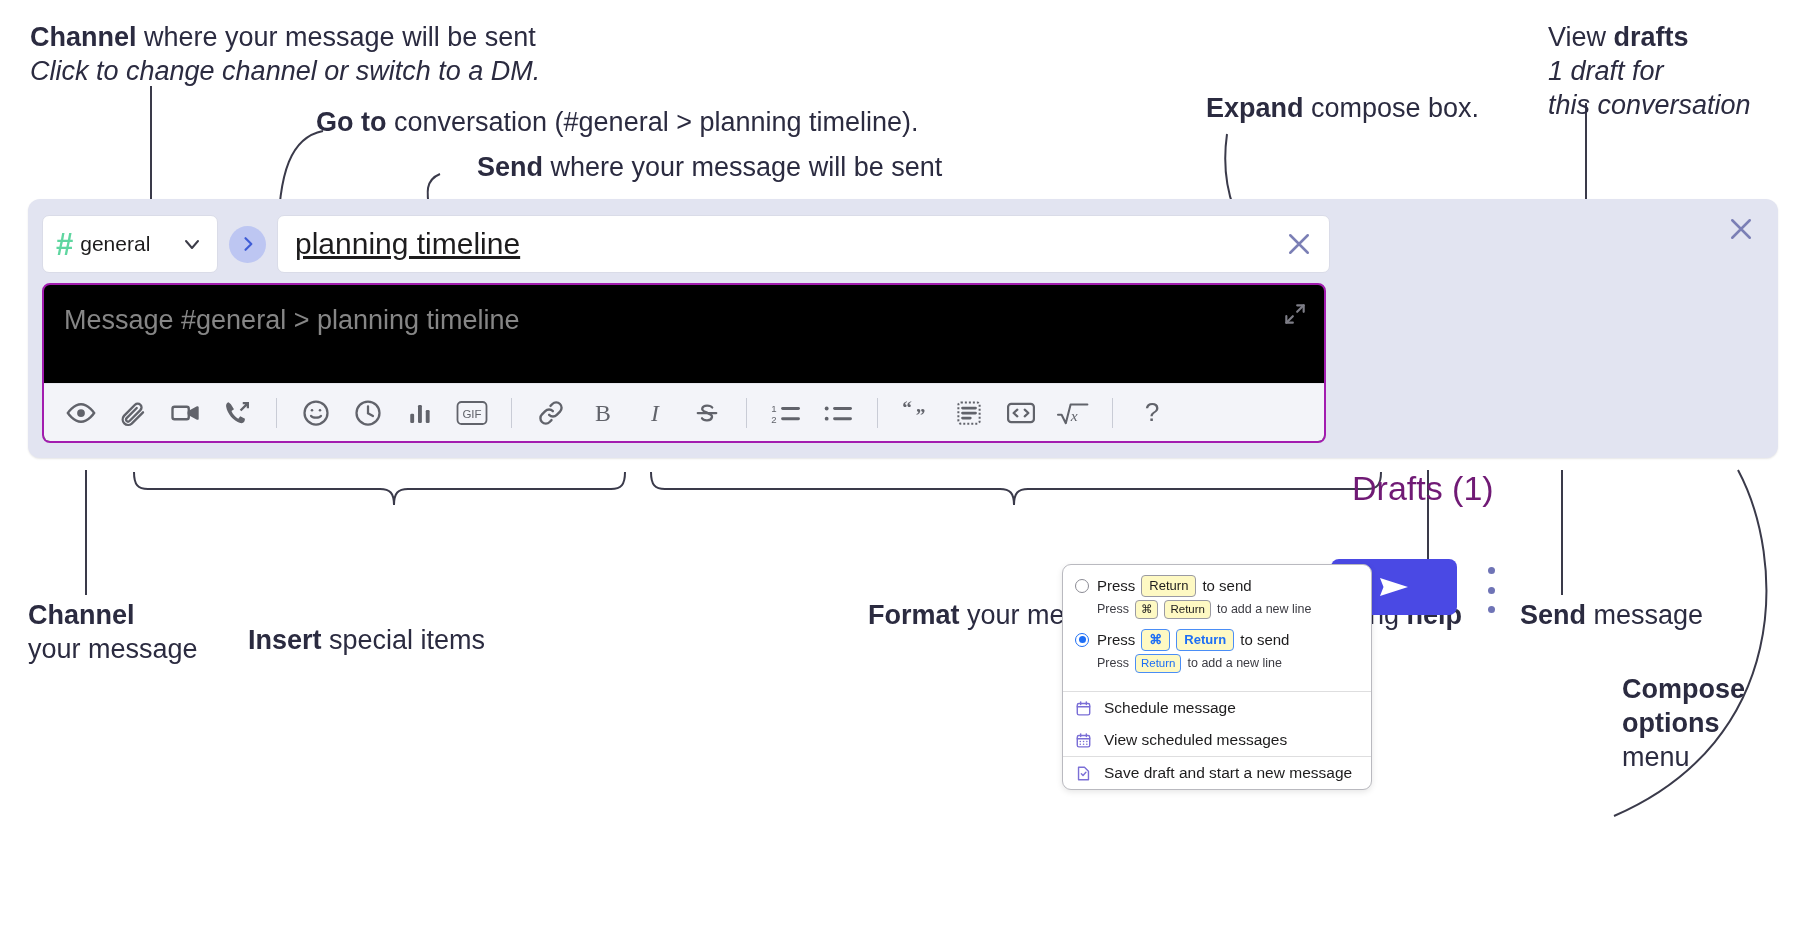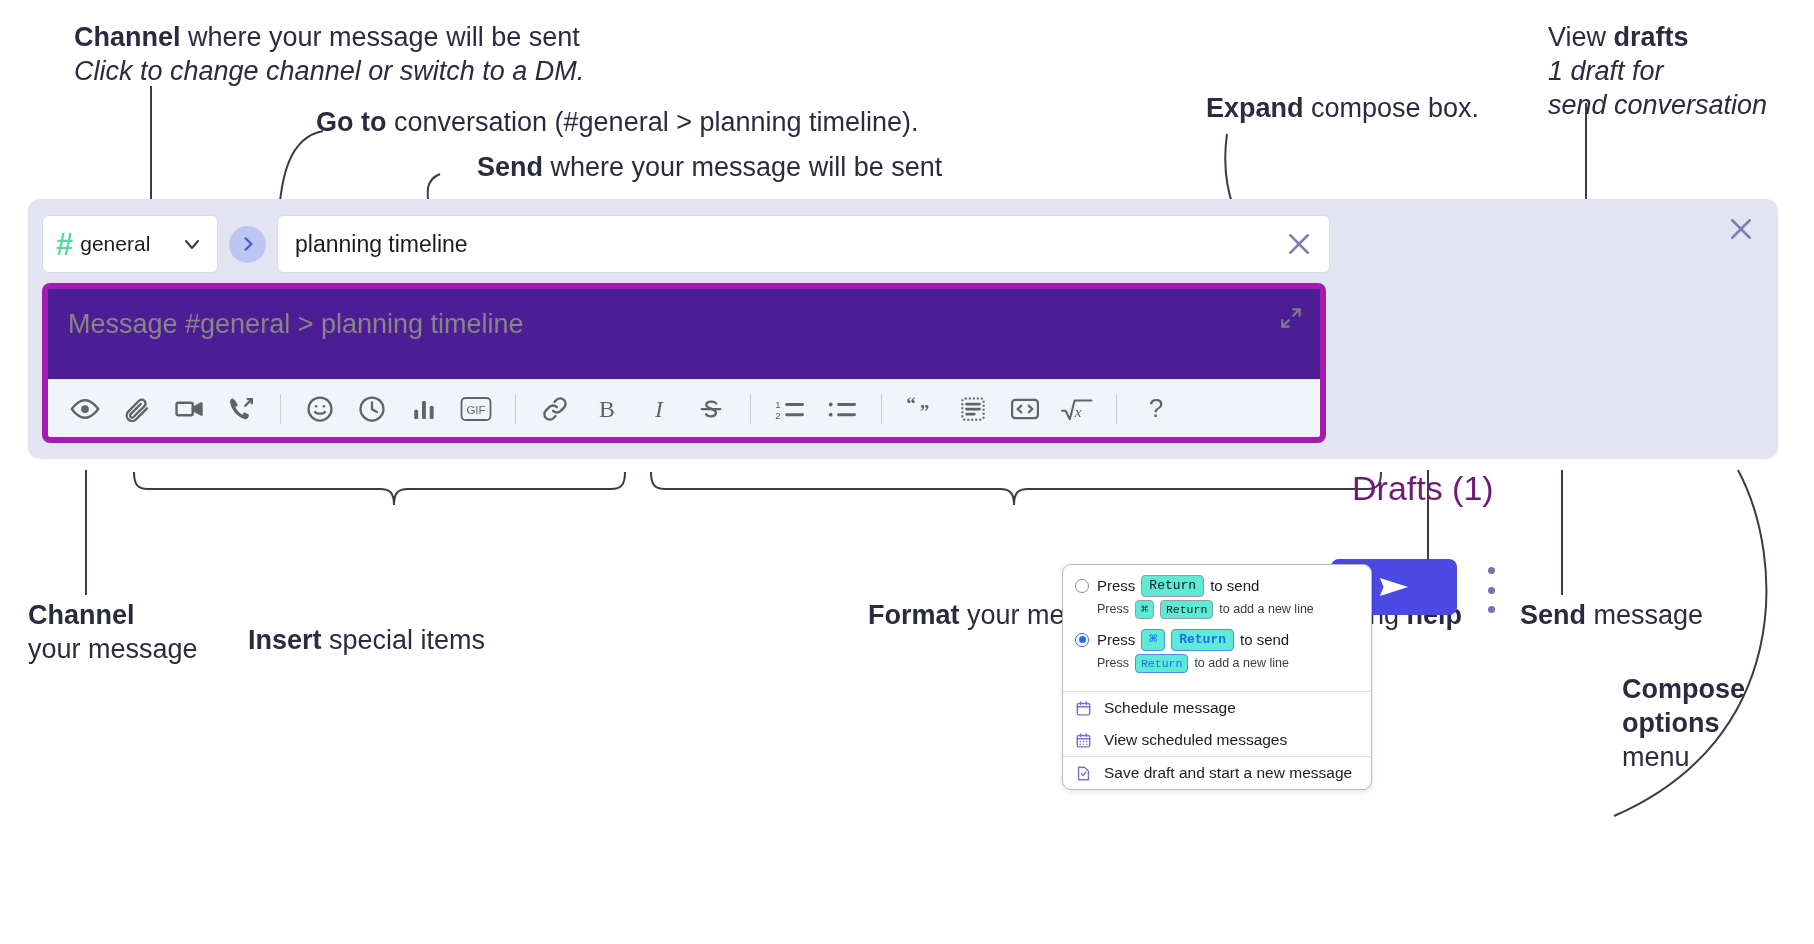--- a/index.html
+++ b/index.html
@@ -63,32 +63,32 @@
     display: flex; align-items: center; justify-content: center;
     color: #3f5dd6; cursor: pointer; flex: none;
   }
 
   .topic-field {
     width: 1053px; height: 58px;
     background: #fff; border: 1px solid #dadce8; border-radius: 7px;
     display: flex; align-items: center;
     padding: 0 13px 0 17px; position: relative;
   }
-  .topic-value { font-size: 23px; color: #1d1c1d; }
+  .topic-value { font-size: 30px; color: #1d1c1d; text-decoration: underline; }
   .topic-clear {
     position: absolute; right: 14px; top: 50%; transform: translateY(-50%);
     width: 32px; height: 32px; color: #7b7fb5;
     display: flex; align-items: center; justify-content: center; cursor: pointer;
   }
 
   
   .editor {
     position: absolute; left: 14px; top: 84px;
     width: 1284px; height: 160px;
-    background: #4c1d95; border: 6px solid #a21caf; border-radius: 8px;
+    background: #000000; border: 2px solid #a21caf; border-radius: 8px;
     overflow: hidden;
   }
   .ed-placeholder {
     position: absolute; left: 20px; top: 20px;
     font-size: 27px; color: #868686;
   }
   .ed-expand {
     position: absolute; right: 14px; top: 14px;
     width: 30px; height: 30px; color: #7d7d86; cursor: pointer;
     display: flex; align-items: center; justify-content: center;
@@ -137,23 +137,22 @@
   .radio-row { display: flex; align-items: center; gap: 8px; margin-bottom: 3px; }
   .rdo { width: 14px; height: 14px; border-radius: 50%; border: 1.5px solid #8b8b94;
          flex: none; display:flex; align-items:center; justify-content:center; background:#fff; }
   .rdo.on { border-color: #1d6ef5; }
   .rdo.on::after { content:""; width:7px; height:7px; border-radius:50%; background:#1d6ef5; }
   .radio-label { font-size: 15px; display: flex; align-items: center; gap: 6px; flex-wrap: nowrap; }
   .sub-row { display: flex; align-items: center; gap: 6px; margin: 2px 0 10px 22px; font-size: 12.5px; color: #3b3b42; }
   .key {
     display: inline-flex; align-items: center; justify-content: center;
     border: 1px solid #9a9aa3; border-radius: 4px;
-    padding: 1px 7px; font-size: 13px; background: #5eead4; color:#1d1c1d;
+    padding: 1px 7px; font-size: 13px; background: #fef9c3; color:#1d1c1d;
     line-height: 1.35;
-    font-family: Liberation Mono, monospace;
   }
   .sub-row .key { font-size: 11.5px; padding: 1px 5px; }
   .key.blue { border-color: #4a8df6; color: #1d6ef5; font-weight: 700; }
   .key.blue.light { font-weight: 400; }
   .pop-div { height: 1px; background: #dededf; }
   .pop-item {
     display: flex; align-items: center; gap: 12px;
     padding: 7px 12px; font-size: 15.5px; cursor: pointer;
   }
   .pop-ico { width: 17px; height: 17px; color: #7b6fd6; flex: none; display:flex; }
@@ -197,41 +196,41 @@
 
     <g fill="none" stroke="#3a3a4a" stroke-width="2">
       <path d="M134,472 C134,485 138,489 148,489 L380,489 C390,489 394,493 394,505
                C394,493 398,489 408,489 L611,489 C621,489 625,485 625,472"></path>
 
       <path d="M651,472 C651,485 655,489 665,489 L1000,489 C1010,489 1014,493 1014,505
                C1014,493 1018,489 1028,489 L1367,489 C1377,489 1381,485 1381,472"></path>
     </g>
   </svg>
 
-  <div class="anno" style="left:30px; top:20px;margin-left:44px;">
+  <div class="anno" style="left:30px; top:20px;">
     <div><b>Channel</b><span> where your message will be sent</span></div>
     <div class="it">Click to change channel or switch to a DM.</div>
   </div>
 
   <div class="anno" style="left:316px; top:105px;">
     <b>Go to</b><span> conversation (#general &gt; planning timeline).</span>
   </div>
 
   <div class="anno" style="left:477px; top:150px;">
     <b>Send</b><span> where your message will be sent</span>
   </div>
 
   <div class="anno" style="left:1206px; top:91px;">
     <b>Expand</b><span> compose box.</span>
   </div>
 
   <div class="anno" style="left:1548px; top:20px;">
     <div><span>View </span><b>drafts</b></div>
     <div class="it">1 draft for</div>
-    <div class="it">send conversation</div>
+    <div class="it">this conversation</div>
   </div>
 
   <div class="anno" style="left:28px; top:598px;">
     <div><b>Channel</b></div>
     <div>your message</div>
   </div>
 
   <div class="anno" style="left:248px; top:623px;">
     <b>Insert</b><span> special items</span>
   </div>

